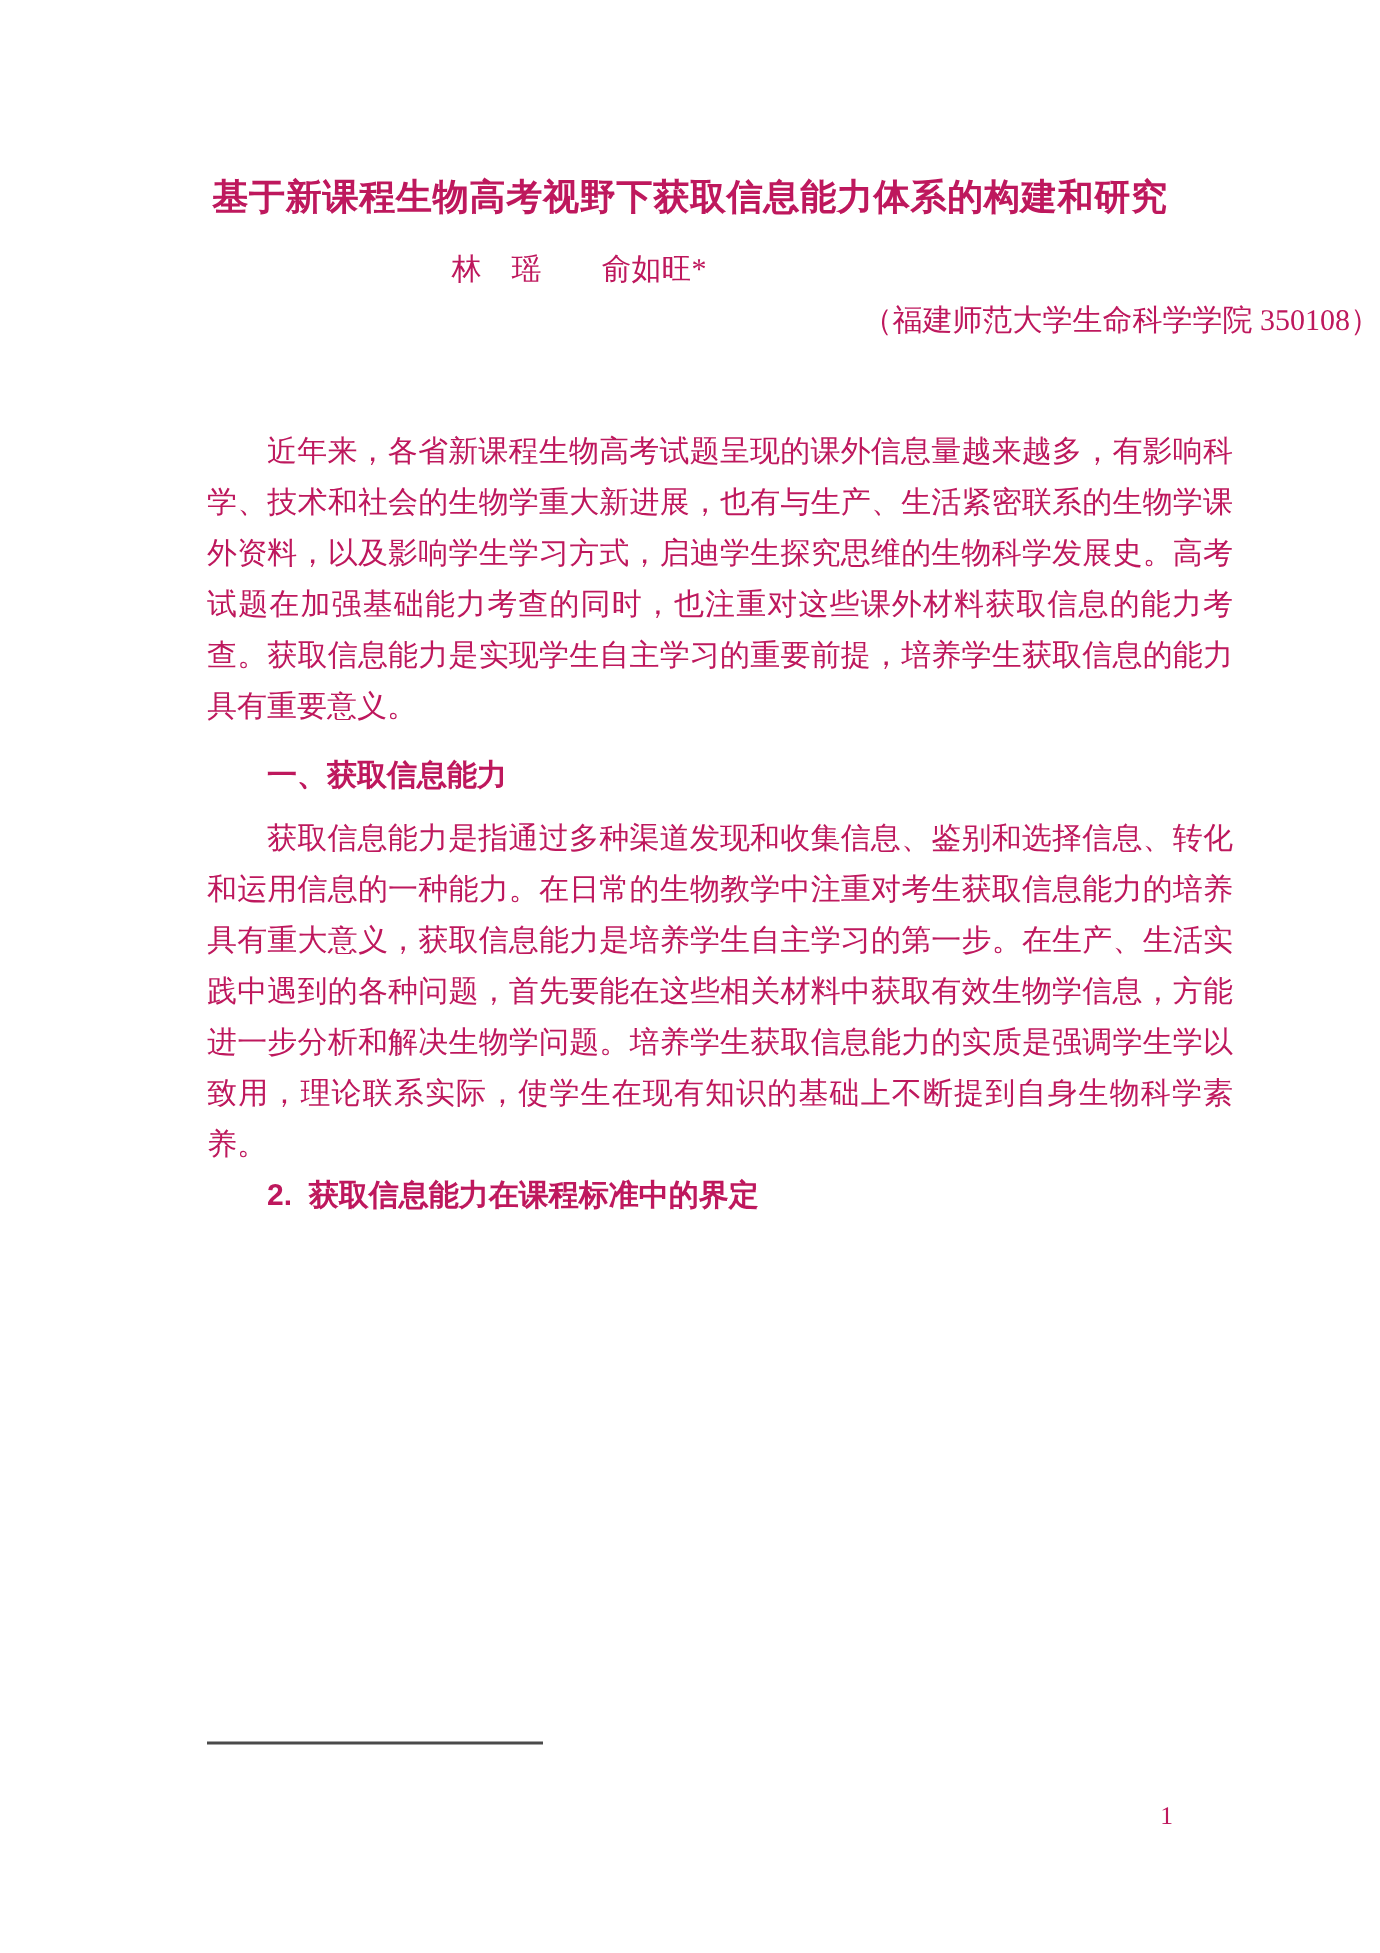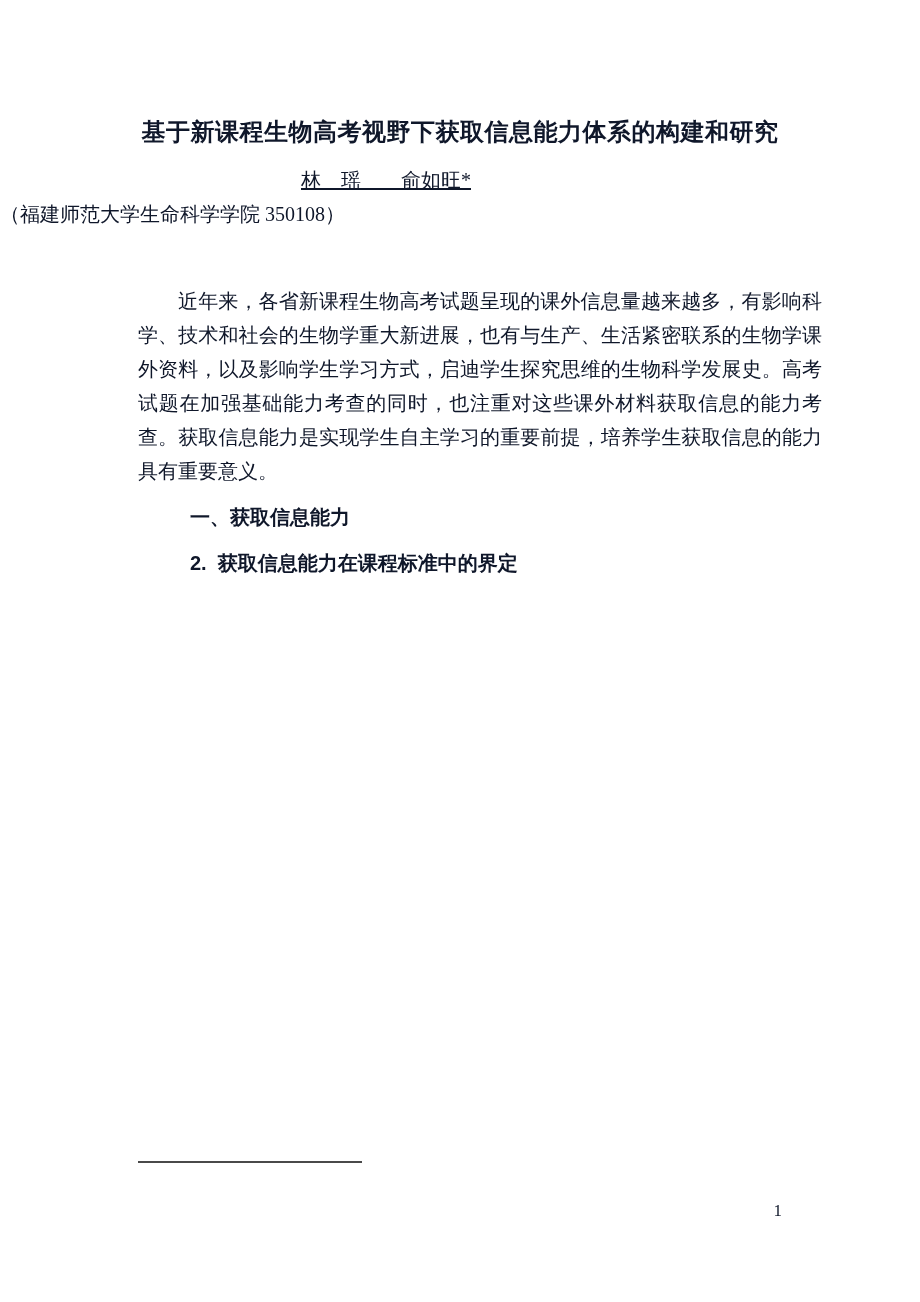--- a/index.html
+++ b/index.html
@@ -5,21 +5,21 @@
   html, body {
     margin: 0;
     padding: 0;
     background: #ffffff;
   }
   .page {
     position: relative;
     width: 920px;
     height: 1302px;
     background: #ffffff;
-    color: #0f172a;
+    color: #be185d;
     font-family: "Liberation Serif", "DejaVu Serif", serif;
     overflow: hidden;
   }
   .doc-title {
     position: absolute;
     top: 114px;
     left: 0;
     width: 920px;
     text-align: center;
     font-size: 24px;
@@ -29,28 +29,27 @@
   }
   .authors {
     position: absolute;
     top: 166px;
     left: 0;
     width: 772px;
     text-align: center;
     font-size: 20px;
     line-height: 28px;
     white-space: pre-wrap;
-    text-decoration: underline;
   }
   .affiliation {
     position: absolute;
     top: 200px;
     left: 0;
     width: 920px;
-    text-align: left;
+    text-align: right;
     font-size: 20px;
     line-height: 28px;
     white-space: pre-wrap;
   }
   .content {
     position: absolute;
     top: 284px;
     left: 138px;
     width: 684px;
     font-size: 20px;
@@ -59,21 +58,21 @@
   }
   .content p {
     margin: 0;
     text-indent: 2em;
     white-space: pre-wrap;
   }
   .content p.spaced {
     margin-top: 8px;
   }
   .content .heading {
-    margin: 12px;
+    margin: 0;
     text-indent: 2em;
     font-weight: bold;
     font-family: "Liberation Sans", "DejaVu Sans", sans-serif;
     white-space: pre-wrap;
   }
   .content .heading.first {
     margin-top: 12px;
   }
   .footnote-separator {
     position: absolute;
@@ -103,20 +102,21 @@
   <div class="authors">林　瑶　　俞如旺*</div>
 
   <div class="affiliation">（福建师范大学生命科学学院 350108）</div>
 
   <div class="content">
     <p>近年来，各省新课程生物高考试题呈现的课外信息量越来越多，有影响科学、技术和社会的生物学重大新进展，也有与生产、生活紧密联系的生物学课外资料，以及影响学生学习方式，启迪学生探究思维的生物科学发展史。高考试题在加强基础能力考查的同时，也注重对这些课外材料获取信息的能力考查。获取信息能力是实现学生自主学习的重要前提，培养学生获取信息的能力具有重要意义。</p>
 
     <p class="heading first">一、获取信息能力</p>
 
 
+    <p class="spaced">获取信息能力是指通过多种渠道发现和收集信息、鉴别和选择信息、转化和运用信息的一种能力。在日常的生物教学中注重对考生获取信息能力的培养具有重大意义，获取信息能力是培养学生自主学习的第一步。在生产、生活实践中遇到的各种问题，首先要能在这些相关材料中获取有效生物学信息，方能进一步分析和解决生物学问题。培养学生获取信息能力的实质是强调学生学以致用，理论联系实际，使学生在现有知识的基础上不断提到自身生物科学素养。</p>
 
 
 
     <p class="heading">2.  获取信息能力在课程标准中的界定</p>
   </div>
 
   <div class="footnote-separator"></div>
 
   <div class="page-number">1</div>
 

